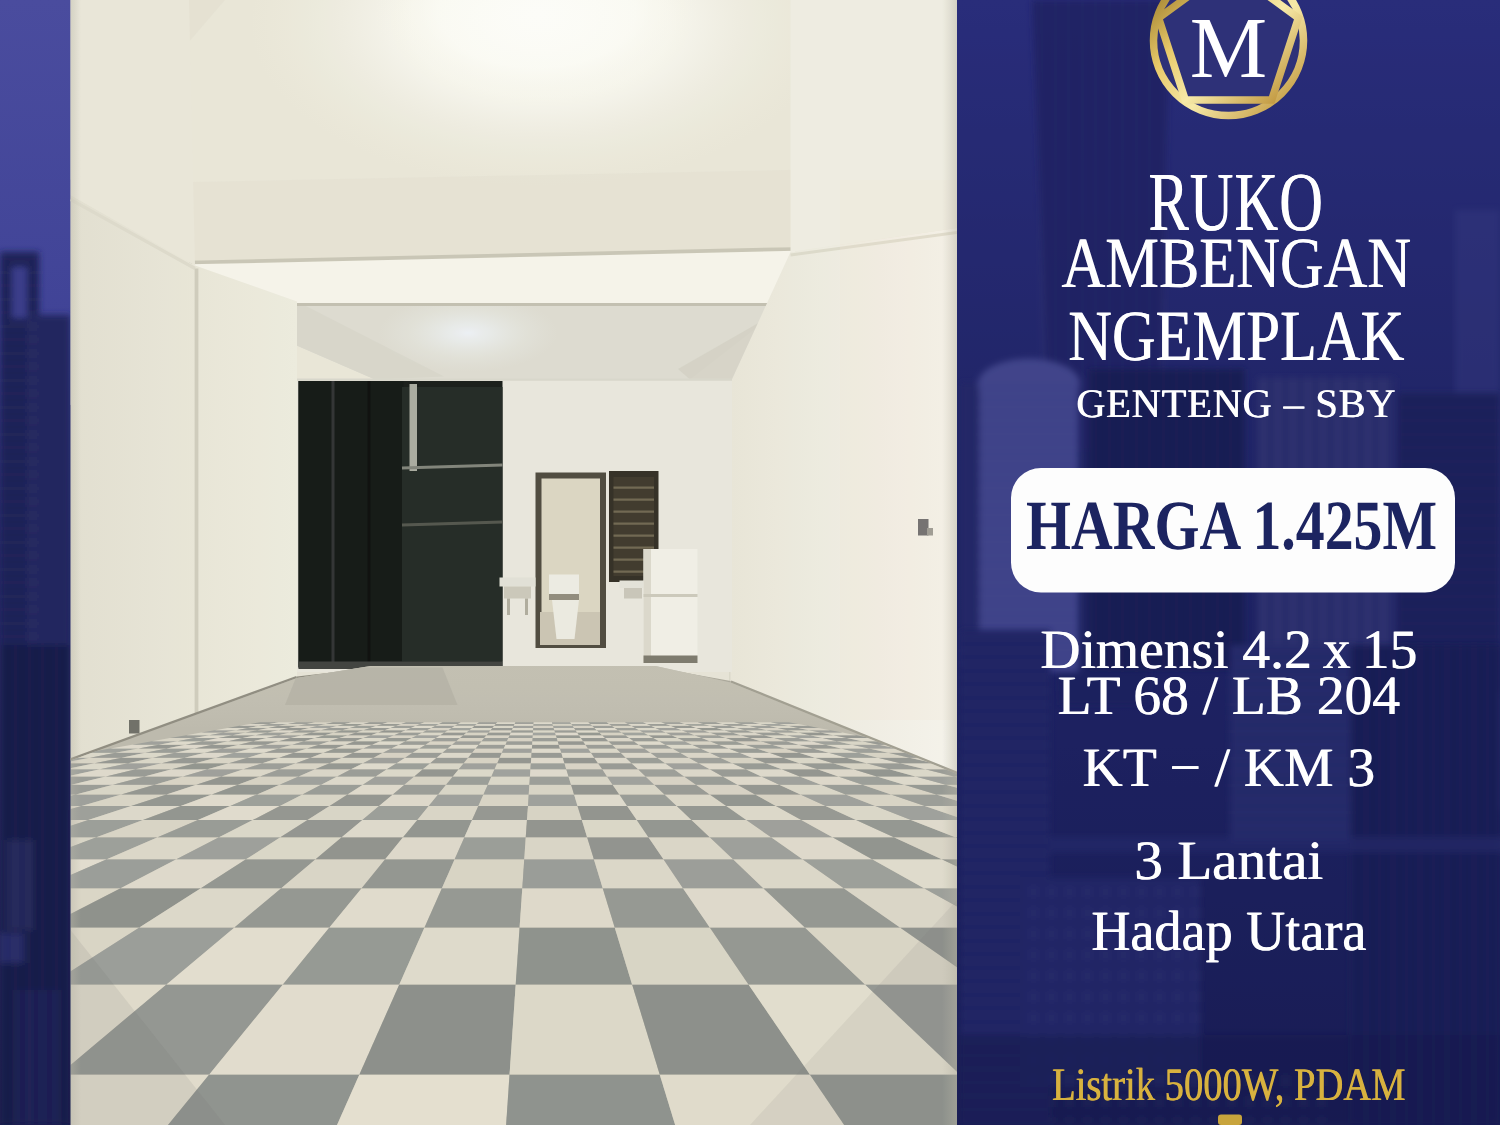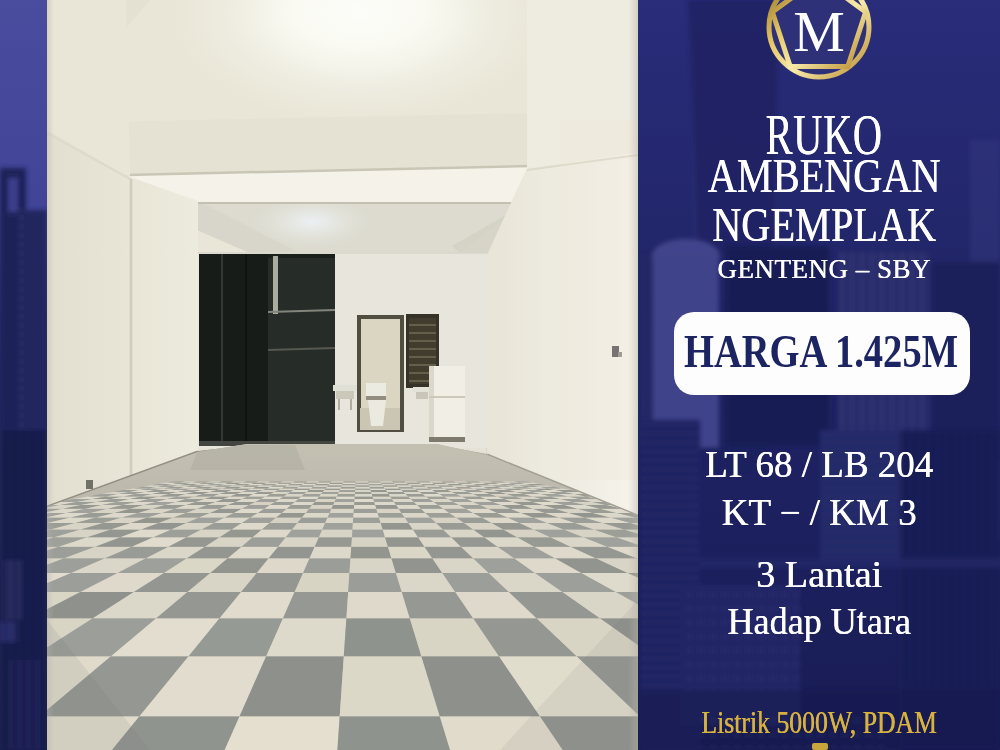--- a/index.html
+++ b/index.html
@@ -868,20 +868,21 @@
 <div class="ttl" style="left:643px;top:152px;font-size:48px;line-height:1;transform:scaleX(0.84);">AMBENGAN</div>
 
 <div class="ttl" style="left:643px;top:201px;font-size:48px;line-height:1;transform:scaleX(0.84);">NGEMPLAK</div>
 
 <div class="ttl" style="left:643px;top:256px;font-size:27px;line-height:1;letter-spacing:0.5px;">GENTENG – SBY</div>
 
 <div class="abs" style="left:674px;top:312px;width:296px;height:83px;background:#fdfdfd;border-radius:20px;"></div>
 
 <div class="abs" style="left:640px;top:328px;width:362px;text-align:center;color:#1c2461;font-size:47px;font-weight:bold;line-height:1;transform:scaleX(0.82);">HARGA 1.425M</div>
 
+<div class="ttl" style="top:415px;font-size:37px;line-height:1;">Dimensi 4.2 x 15</div>
 
 <div class="ttl" style="top:446px;font-size:37px;line-height:1;">LT 68 / LB 204</div>
 
 <div class="ttl" style="top:494px;font-size:37px;line-height:1;">KT − / KM 3</div>
 
 <div class="ttl" style="top:556px;font-size:37px;line-height:1;transform:scaleX(1.03);">3 Lantai</div>
 
 <div class="ttl" style="top:602px;font-size:38px;line-height:1;transform:scaleX(0.95);">Hadap Utara</div>
 
 

